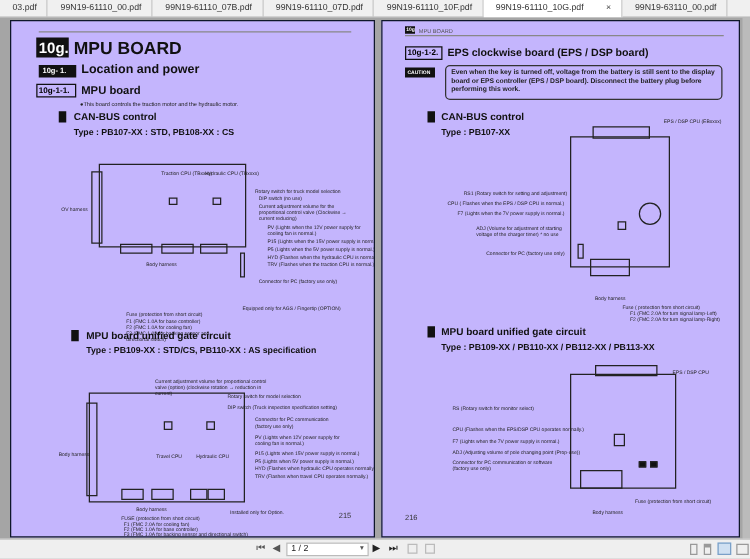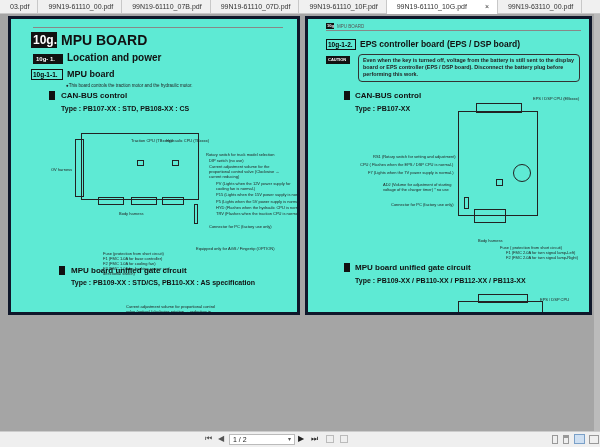--- a/index.html
+++ b/index.html
@@ -2,21 +2,21 @@
 <html><head>
 <meta charset="utf-8">
 <style>
 *{box-sizing:border-box;margin:0;padding:0}
 body{width:600px;height:447px;overflow:hidden;background:#a9a9a9;font-family:"Liberation Sans",sans-serif;position:relative}
 .tabbar{position:absolute;left:0;top:0;width:600px;height:14px;background:#f0f0f0;border-bottom:1px solid #c8c8c8;display:flex;font-size:7px;color:#333}
 .tab{height:14px;line-height:14px;padding:0 8px 0 10px;border-right:1px solid #c8c8c8;white-space:nowrap;position:relative}
 .tab.active{background:#fff}
 .tab .x{margin-left:18px;font-size:7px}
 .viewer{position:absolute;left:0;top:14px;width:600px;height:417px;background:#a5a5a5}
-.page{position:absolute;top:2px;height:299px;background:#5eead4;border:3px solid #0f172a;overflow:hidden}
+.page{position:absolute;top:2px;height:414px;background:#c4b5fd;border:1px solid #0f172a;overflow:hidden}
 .pL{left:8px;width:292px}
 .pR{left:305px;width:287px}
 .scroll{position:absolute;right:0;top:14px;width:6px;height:417px;background:#bbb}
 .hr{position:absolute;height:1px;background:#888}
 .h1box{position:absolute;background:#111;color:#fff;font-weight:bold}
 .h1t{position:absolute;font-weight:bold;color:#111}
 .sm{position:absolute;font-size:4px;color:#222;white-space:nowrap}
 .bx{position:absolute;border:0.8px solid #222}
 .bot{position:absolute;left:0;top:431px;width:600px;height:16px;background:#efefef;border-top:1px solid #ccc}
 .nav{position:absolute;font-size:8px;color:#555;top:2px}
@@ -115,21 +115,21 @@
     </div>
 
     <div style="position:absolute;left:262px;top:393px;font-size:6px;color:#333">215</div>
   </div>
 
   <div class="page pR">
     <div class="h1box" style="left:18px;top:4px;width:8px;height:6px;font-size:4px;line-height:6px;padding-left:1px">10g</div>
     <div class="sm" style="left:29px;top:5px;font-size:4.5px;color:#555">MPU BOARD</div>
     <div class="hr" style="left:18px;top:11px;width:255px"></div>
     <div style="position:absolute;left:18px;top:20px;width:30px;height:11px;border:1px solid #111;font-size:6.5px;font-weight:bold;line-height:9px;padding-left:1px">10g-1-2.</div>
-    <div class="h1t" style="left:52px;top:20px;font-size:8.5px">EPS controller board (EPS / DSP board)</div>
+    <div class="h1t" style="left:52px;top:20px;font-size:8.5px">EPS clockwise board (EPS / DSP board)</div>
     <div class="h1box" style="left:18px;top:37px;width:24px;height:8px;font-size:4px;line-height:8px;padding-left:2px">CAUTION</div>
     <div class="caution" style="left:50px;top:35px;width:222px;height:28px">Even when the key is turned off, voltage from the battery is still sent to the display board or EPS controller (EPS / DSP board). Disconnect the battery plug before performing this work.</div>
     <div class="bullet" style="left:36px;top:72px"></div>
     <div class="h1t" style="left:47px;top:72px;font-size:8px">CAN-BUS control</div>
     <div class="h1t" style="left:47px;top:86px;font-size:7px">Type : PB107-XX</div>
 
     <div>
       <div class="bx" style="left:150px;top:92px;width:80px;height:105px"></div>
       <div class="bx" style="left:168px;top:84px;width:46px;height:10px"></div>
       <div class="bx" style="left:188px;top:160px;width:7px;height:7px"></div>

